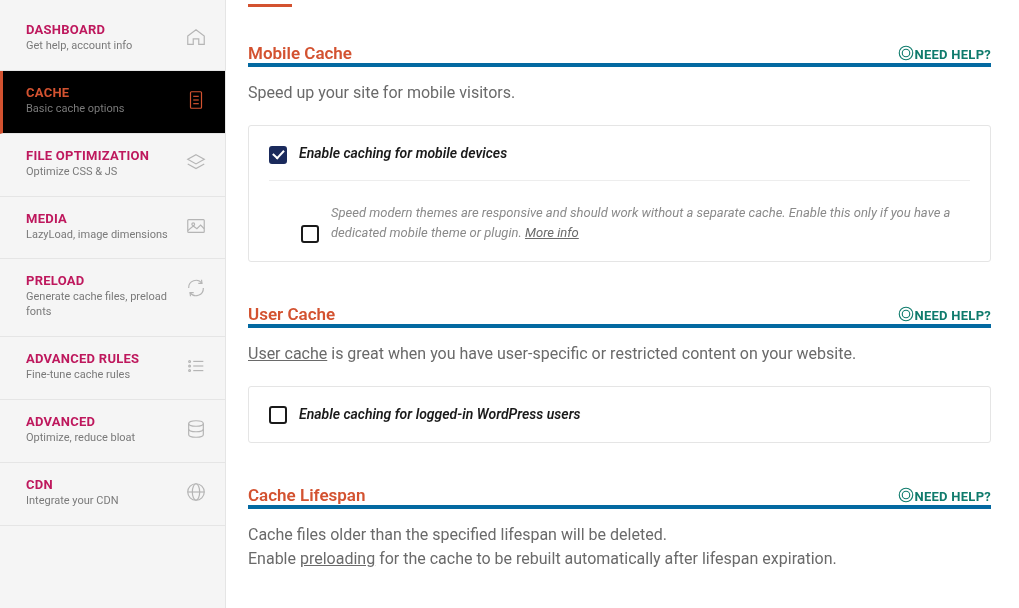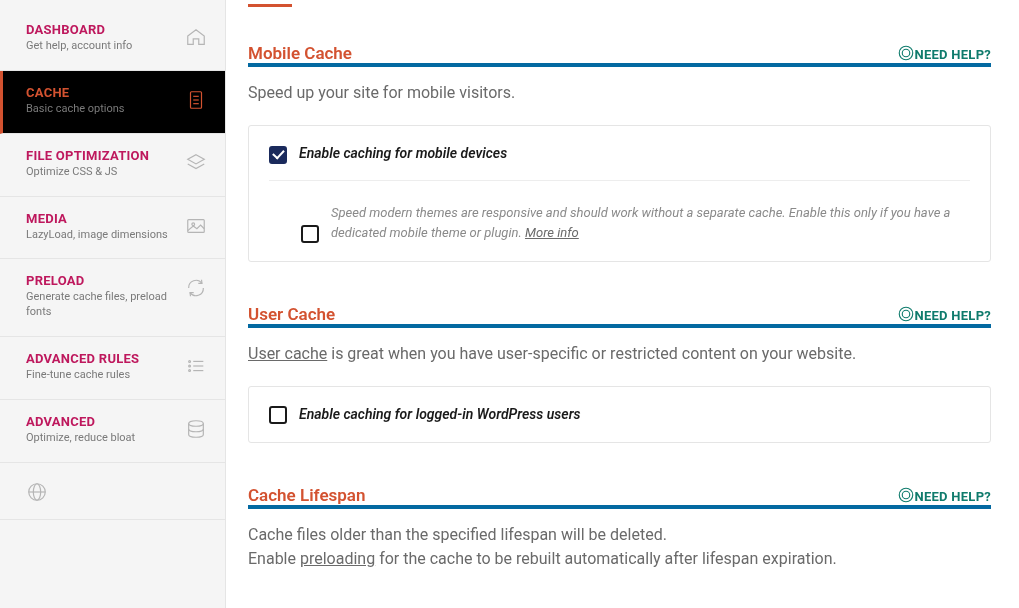--- a/index.html
+++ b/index.html
@@ -289,20 +289,24 @@
     <span class="sidebar-icon">
       <svg viewBox="0 0 24 24">
           <ellipse cx="12" cy="6" rx="8" ry="3"></ellipse>
           <path d="M4 6 V18 A8 3 0 0 0 20 18 V6"></path>
           <path d="M4 12 A8 3 0 0 0 20 12"></path>
         </svg>
     </span>
   </div>
 
   <div class="sidebar-item">
+    <div class="sidebar-text">
+      <div class="sidebar-title">CDN</div>
+      <div class="sidebar-sub">Integrate your CDN</div>
+    </div>
     <span class="sidebar-icon">
       <svg viewBox="0 0 24 24">
           <circle cx="12" cy="12" r="9"></circle>
           <ellipse cx="12" cy="12" rx="4" ry="9"></ellipse>
           <line x1="3" y1="12" x2="21" y2="12"></line>
         </svg>
     </span>
   </div>
 </div>
 

